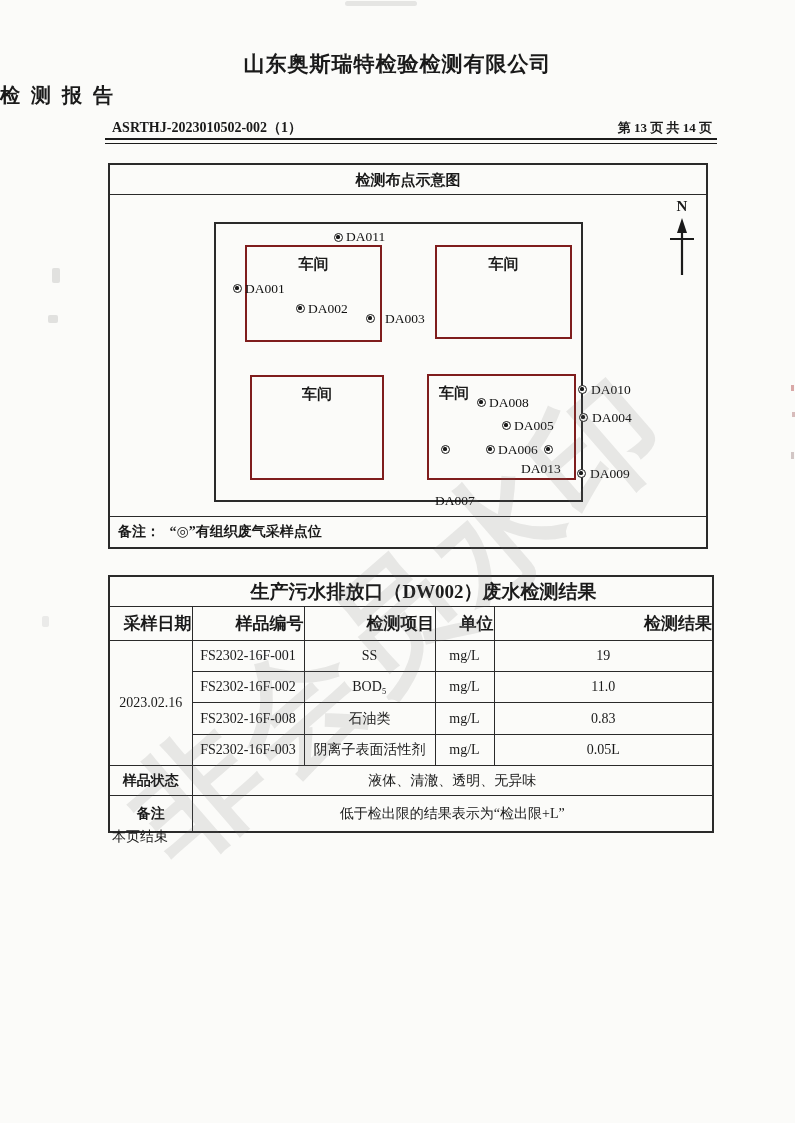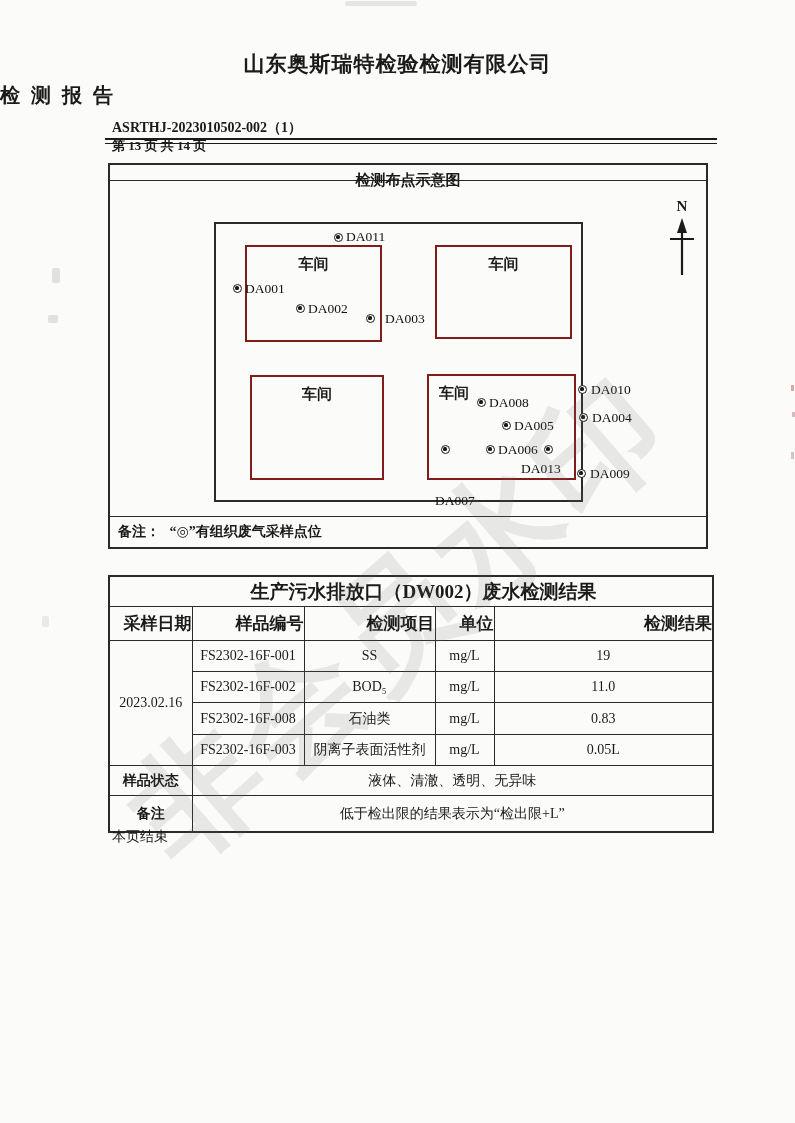--- a/index.html
+++ b/index.html
@@ -5,30 +5,30 @@
   html,body{margin:0;padding:0;}
   body{width:795px;height:1123px;background:#eeeeec;font-family:"Liberation Serif","DejaVu Serif",serif;}
   .page{position:relative;width:795px;height:1123px;background:#fbfbf9;overflow:hidden;color:#1a1a1a;}
 
   
   .company{position:absolute;left:0;top:50px;width:100%;text-align:center;
            font-size:21px;font-weight:bold;letter-spacing:1px;}
   .report-title{position:absolute;left:0;top:82px;width:100%;text-align:left;
            font-size:20px;font-weight:bold;letter-spacing:3px;}
   .refline{position:absolute;left:112px;top:119px;width:600px;display:flex;
-           justify-content:space-between;align-items:baseline;flex-direction:column;}
+           justify-content:space-between;align-items:baseline;}
   .report-no{font-size:14px;font-weight:bold;}
   .page-ind{font-size:13px;font-weight:bold;}
   .double-rule{position:absolute;left:105px;top:138px;width:612px;height:3px;
            border-top:2.2px solid #1c1c1c;border-bottom:1.6px solid #1c1c1c;}
 
   
   .diagram-box{position:absolute;left:108px;top:163px;width:600px;height:386px;
            border:2px solid #2a2a2a;box-sizing:border-box;}
-  .diagram-title{position:absolute;left:0;top:0;width:100%;height:16px;line-height:30px;
+  .diagram-title{position:absolute;left:0;top:0;width:100%;height:30px;line-height:30px;
            text-align:center;font-size:15px;font-weight:bold;border-bottom:1.6px solid #2a2a2a;box-sizing:border-box;}
   .diagram-note{position:absolute;left:0;bottom:0;width:100%;height:31px;line-height:30px;
            border-top:1.6px solid #2a2a2a;box-sizing:border-box;font-size:14px;font-weight:bold;padding-left:8px;}
   .diagram-note .note-text{margin-left:6px;}
   .factory{position:absolute;left:104px;top:57px;width:369px;height:280px;
            border:2px solid #2a2a2a;box-sizing:border-box;}
   .ws{position:absolute;border:2px solid #7f1d1d;box-sizing:border-box;
            font-size:15px;font-weight:600;}
   .ws .ws-label{display:block;text-align:center;margin-top:8px;}
   .ws1{left:135px;top:80px;width:137px;height:97px;}

